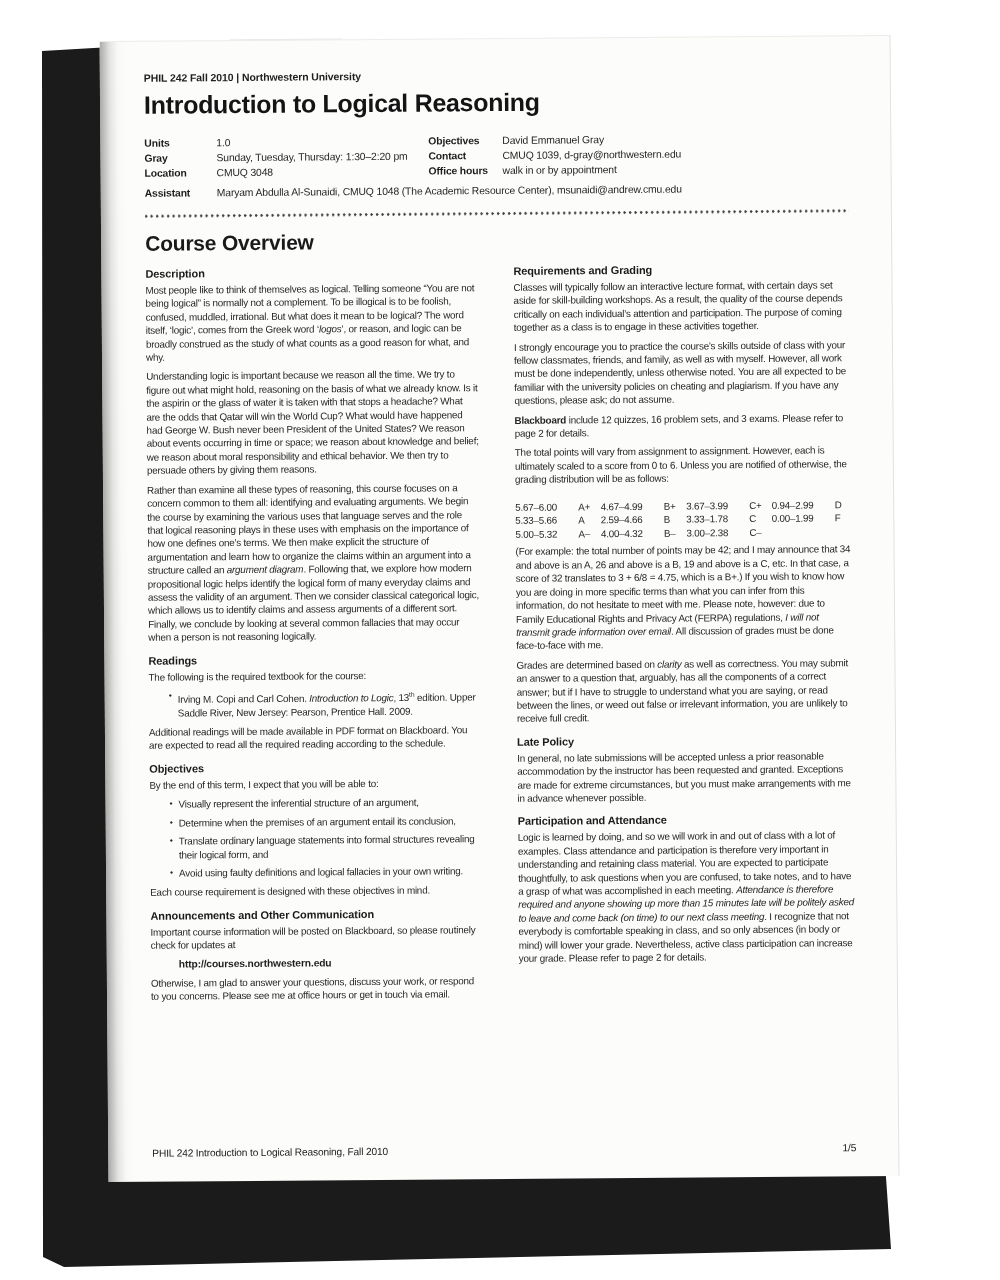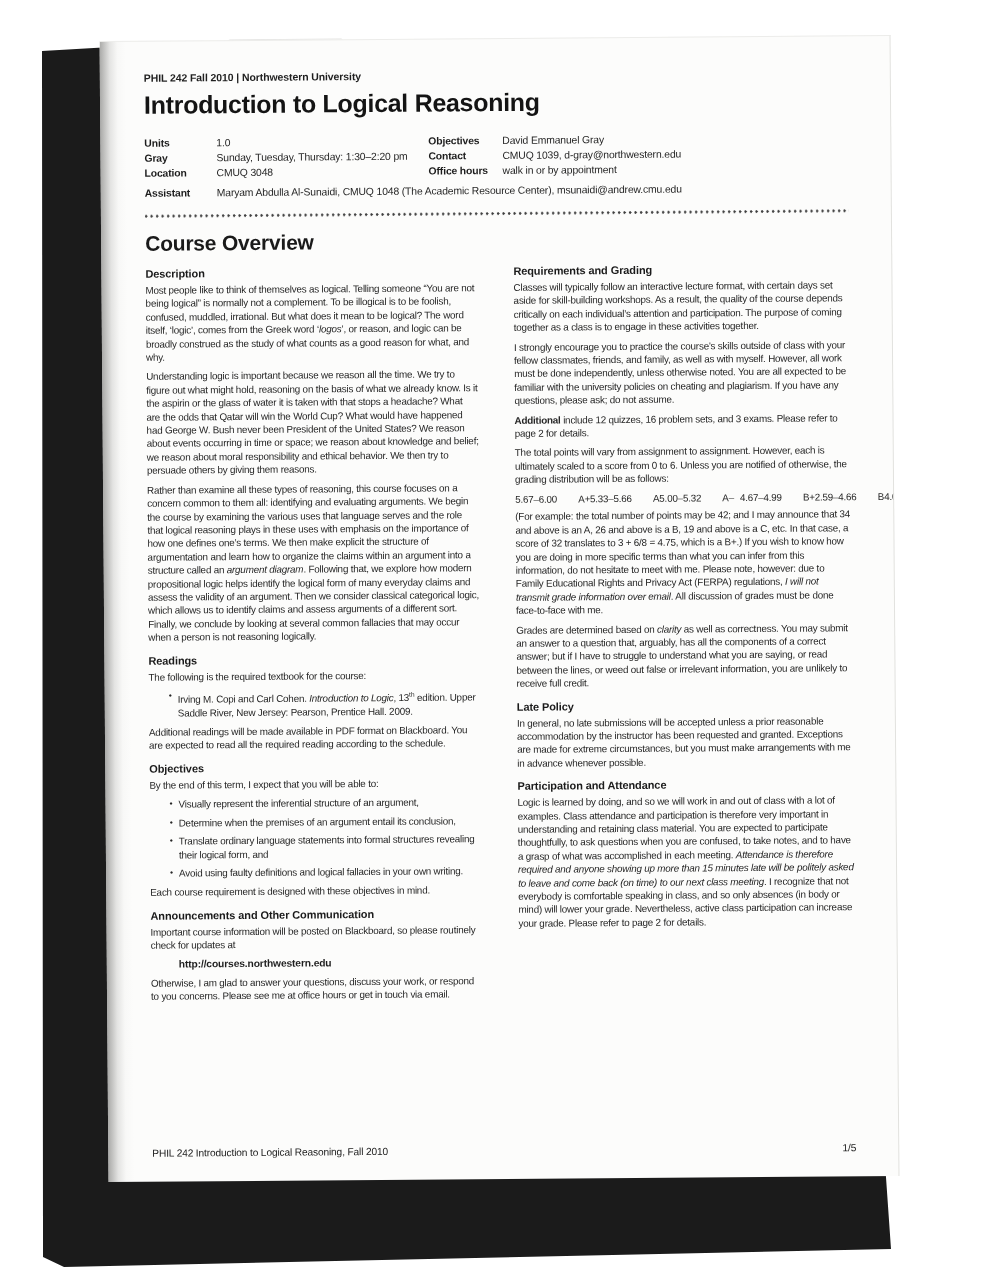--- a/index.html
+++ b/index.html
@@ -60,21 +60,21 @@
   ul.bullets{list-style:none;margin:0 0 6px;padding:0 0 0 20px;}
   ul.bullets li{
     font-size:9.9px;line-height:13.4px;letter-spacing:-0.22px;margin:0 0 5px;
     position:relative;padding-left:9px;hyphens:auto;
   }
   ul.bullets li::before{content:"•";position:absolute;left:0;top:0;font-size:9px;color:#262626;}
 
   .url-line{font-size:10.3px;font-weight:bold;color:#1f1f1f;margin:1px 0 7px 28px;letter-spacing:-0.15px;}
 
   .grade-table{display:grid;grid-template-columns:repeat(4,1fr);column-gap:6px;margin:1px 0 4px;}
-  .gcol{display:flex;flex-direction:row;}
+  .gcol{display:flex;flex-direction:column;margin-top:8px;}
   .gcell{display:flex;font-size:9.8px;line-height:13.6px;letter-spacing:-0.2px;}
   .grange{width:55px;}
   .gletter{margin-left:8px;}
 
   .page-footer{
     position:absolute;left:44px;right:42px;top:1106px;
     display:flex;justify-content:space-between;
     font-size:10.2px;letter-spacing:-0.15px;color:#222;
   }
 </style>
@@ -144,21 +144,21 @@
         <div class="heading">Announcements and Other Communication</div>
         <p class="para">Important course information will be posted on Blackboard, so please routinely check for updates at</p>
         <div class="url-line">http://courses.northwestern.edu</div>
         <p class="para">Otherwise, I am glad to answer your questions, discuss your work, or respond to you concerns. Please see me at office hours or get in touch via email.</p>
       </div>
 
       <div class="col-right">
         <div class="heading">Requirements and Grading</div>
         <p class="para">Classes will typically follow an interactive lecture format, with certain days set aside for skill-building workshops. As a result, the quality of the course depends critically on each individual’s attention and participation. The purpose of coming together as a class is to engage in these activities together.</p>
         <p class="para">I strongly encourage you to practice the course's skills outside of class with your fellow classmates, friends, and family, as well as with myself. However, all work must be done independently, unless otherwise noted. You are all expected to be familiar with the university policies on cheating and plagiarism. If you have any questions, please ask; do not assume.</p>
-        <p class="para"><span class="rt-b">Additional</span><span> include 12 quizzes, 16 problem sets, and 3 exams. Please refer to page 2 for details.</span></p>
+        <p class="para"><span class="rt-b">Blackboard</span><span> include 12 quizzes, 16 problem sets, and 3 exams. Please refer to page 2 for details.</span></p>
         <p class="para">The total points will vary from assignment to assignment. However, each is ultimately scaled to a score from 0 to 6. Unless you are notified of otherwise, the grading distribution will be as follows:</p>
 
         <div class="grade-table">
           <div class="gcol">
             <div class="gcell">
                 <span class="grange">5.67–6.00</span>
                 <span class="gletter">A+</span>
               </div>
             <div class="gcell">
                 <span class="grange">5.33–5.66</span>

